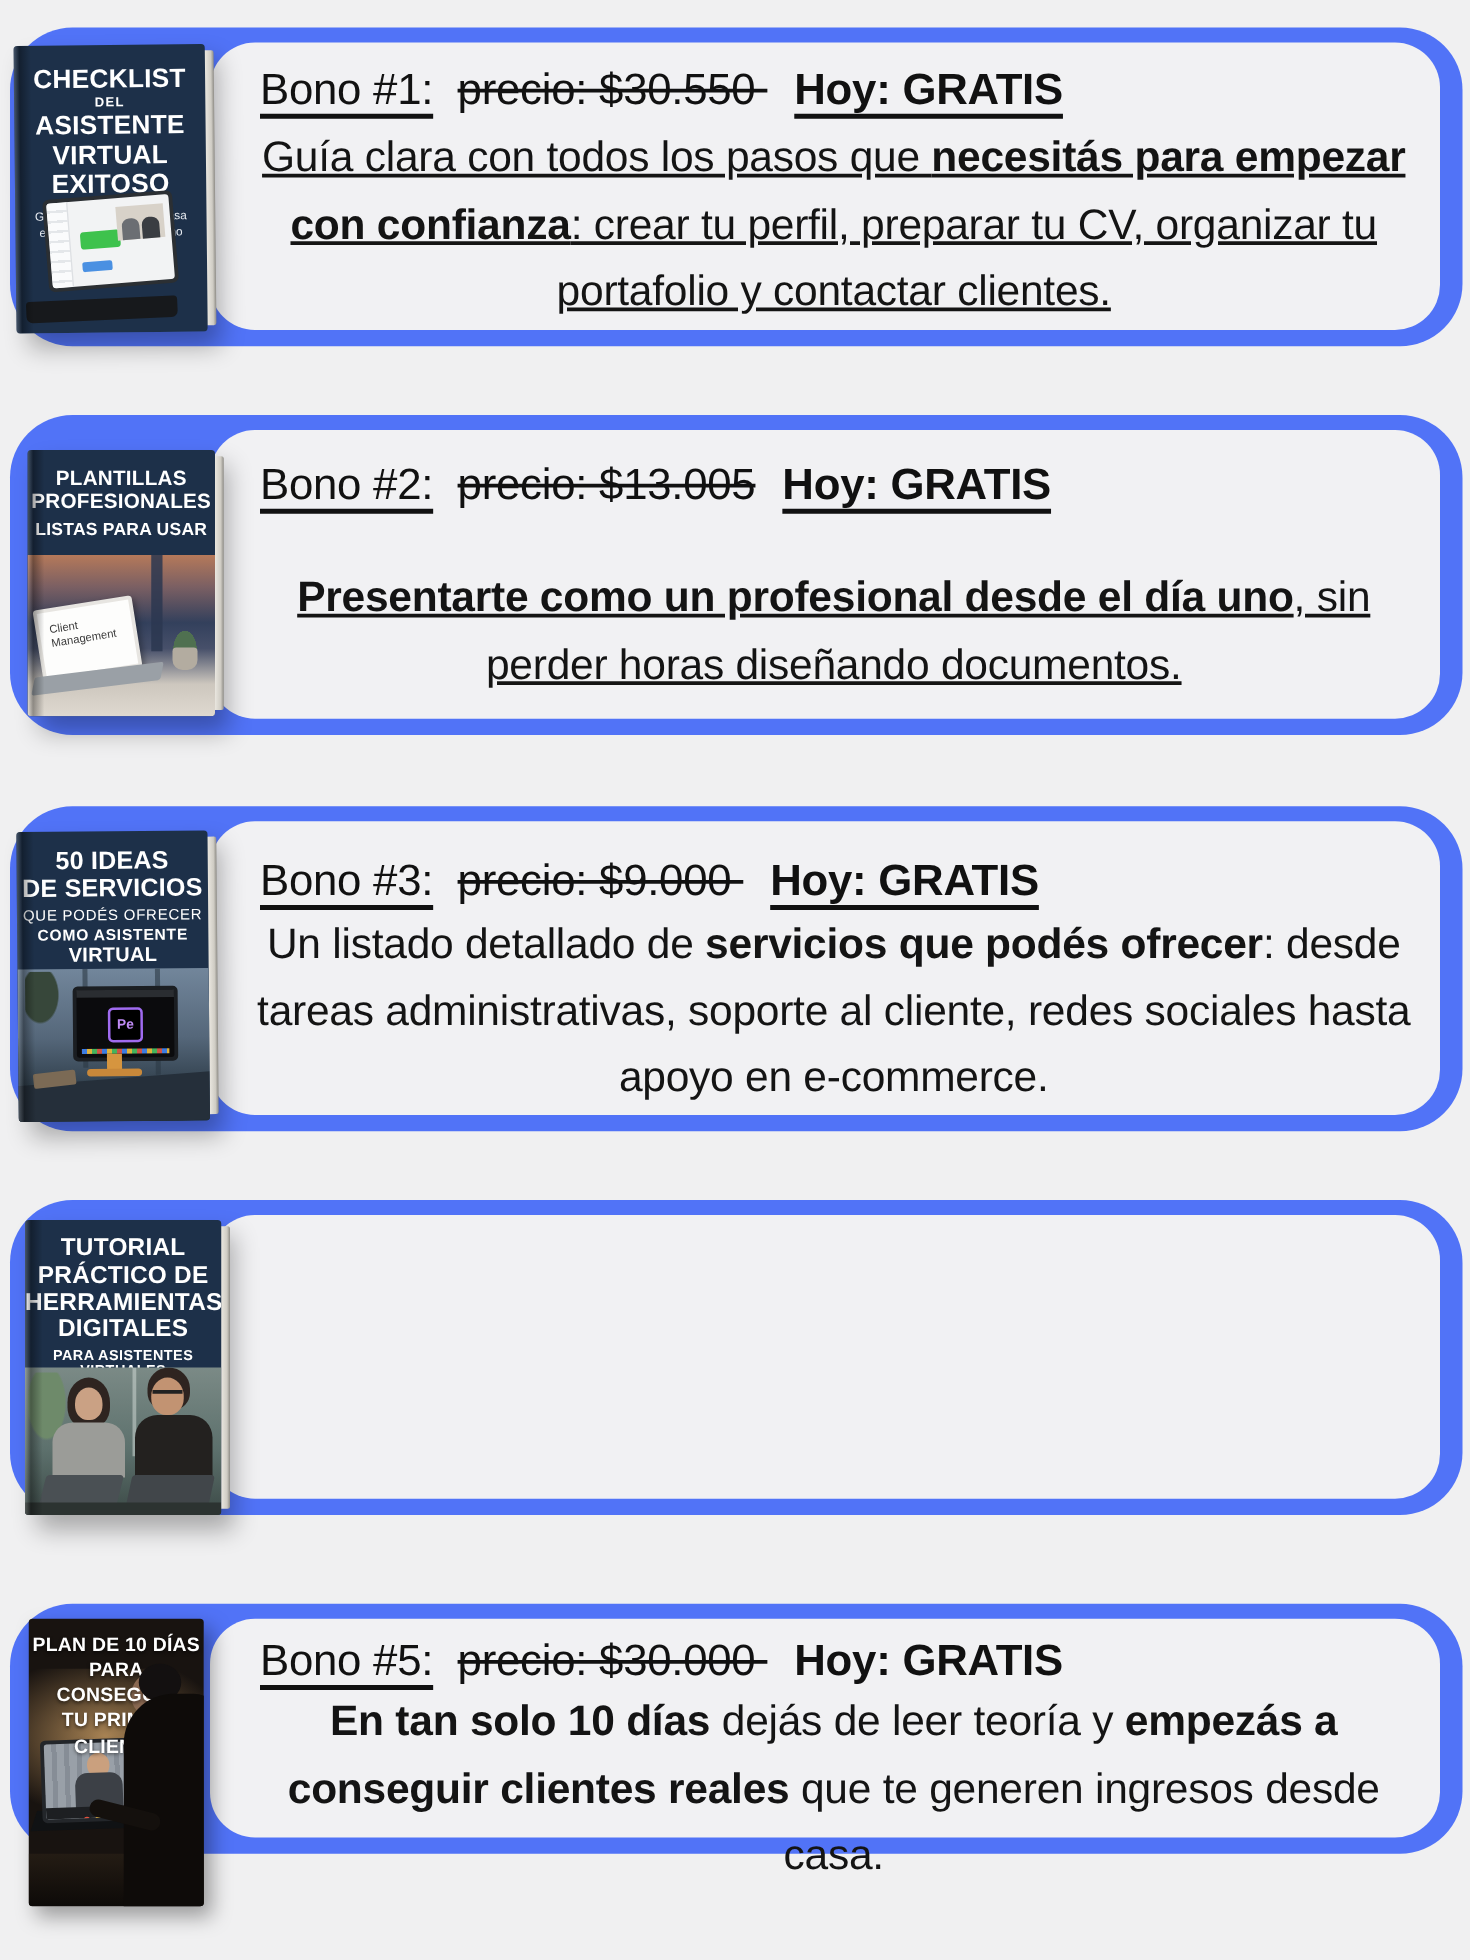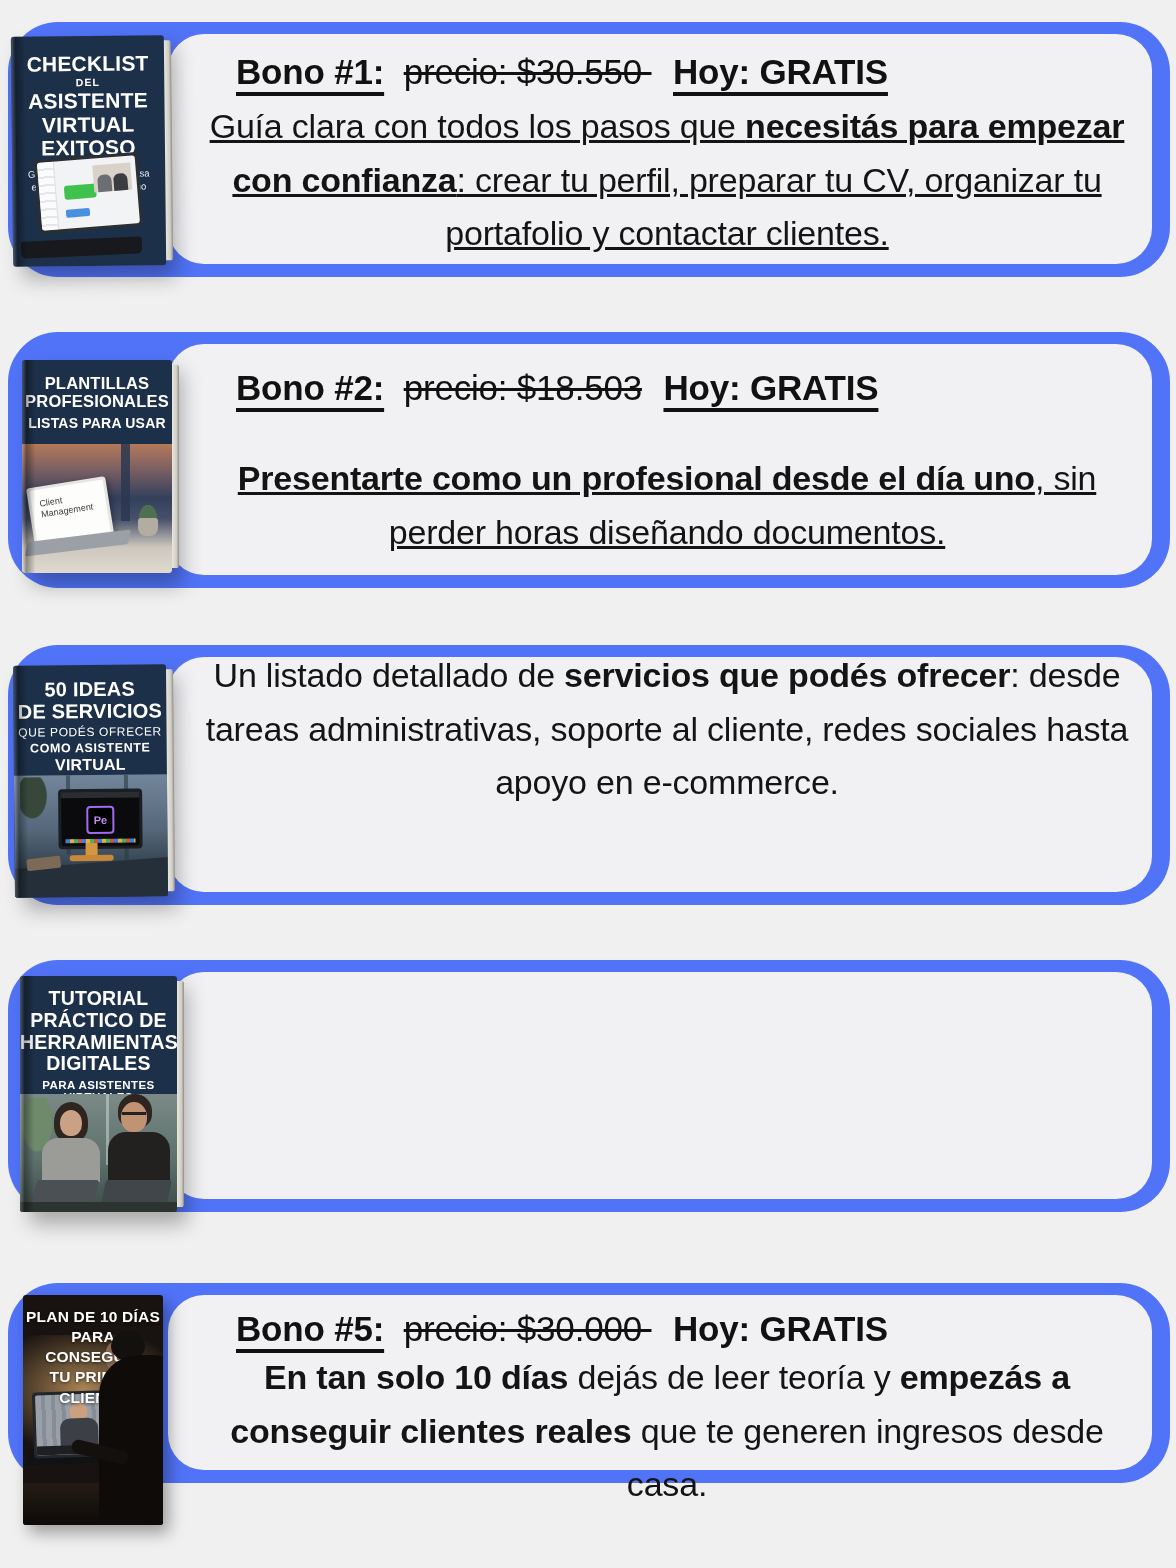--- a/index.html
+++ b/index.html
@@ -21,23 +21,23 @@
   
   .text{
     position:absolute;left:186px;right:30px;top:0;bottom:0;
     display:flex;flex-direction:column;align-items:center;
   }
   .head{
     align-self:flex-start;margin-left:14px;
     font-size:35px;white-space:nowrap;letter-spacing:-0.2px;
   }
   .h-bono{
-    font-weight:700;
+    font-weight:400;
     text-decoration:underline;
-    text-decoration-thickness:3.5px;text-underline-offset:8px;margin-left:28px;
+    text-decoration-thickness:3.5px;text-underline-offset:8px;
   }
   .h-precio{
     margin:0 12px 0 10px;
     text-decoration:line-through;
     text-decoration-thickness:3px;
   }
   .h-hoy{
     font-weight:700;
     text-decoration:underline;
     text-decoration-thickness:3.5px;text-underline-offset:8px;
@@ -222,21 +222,21 @@
         <div class="b2-lapscreen">
           <div class="scr-text">Client Management</div>
         </div>
         <div class="b2-lapbase"></div>
       </div>
     </div>
   </div>
   <div class="text">
     <div class="head">
       <span class="h-bono">Bono #2:</span>
-      <span class="h-precio">precio: $18.503</span>
+      <span class="h-precio">precio: $13.005</span>
       <span class="h-hoy">Hoy: GRATIS</span>
     </div>
     <p class="bodytext"><span class="b">Presentarte como un profesional desde el día uno</span><span>, sin perder horas diseñando documentos.</span></p>
   </div>
 </section>
 
 <section class="card c3" style="top:645px;height:260px;">
   <div class="panel"></div>
   <div class="book book3">
     <div class="pages"></div>
@@ -260,20 +260,25 @@
           </div>
         </div>
         <div class="b3-stand"></div>
         <div class="b3-standbase"></div>
         <div class="b3-desk"></div>
         <div class="b3-books"></div>
       </div>
     </div>
   </div>
   <div class="text">
+    <div class="head">
+      <span class="h-bono">Bono #3:</span>
+      <span class="h-precio">precio: $9.000&nbsp;</span>
+      <span class="h-hoy">Hoy: GRATIS</span>
+    </div>
     <p class="bodytext"><span>Un listado detallado de </span><span class="b">servicios que podés ofrecer</span><span>: desde tareas administrativas, soporte al cliente, redes sociales hasta apoyo en e-commerce.</span></p>
   </div>
 </section>
 
 <section class="card c4" style="top:960px;height:252px;">
   <div class="panel"></div>
   <div class="book book4">
     <div class="pages"></div>
     <div class="cover">
       <div class="titles">

